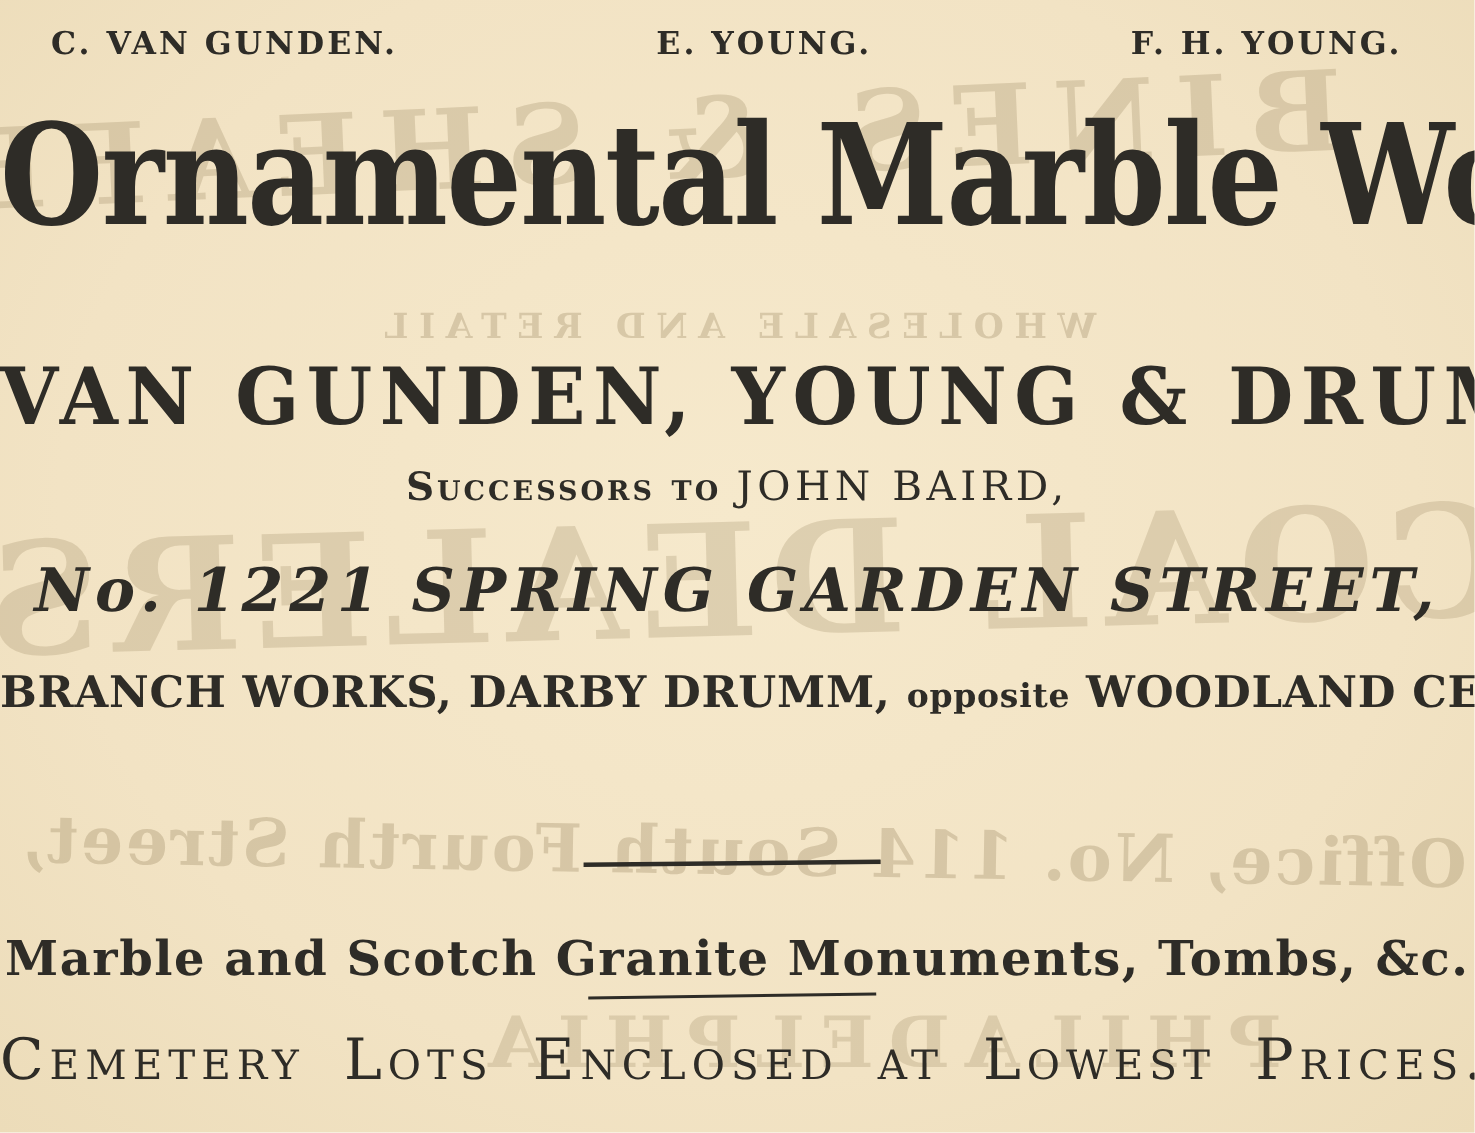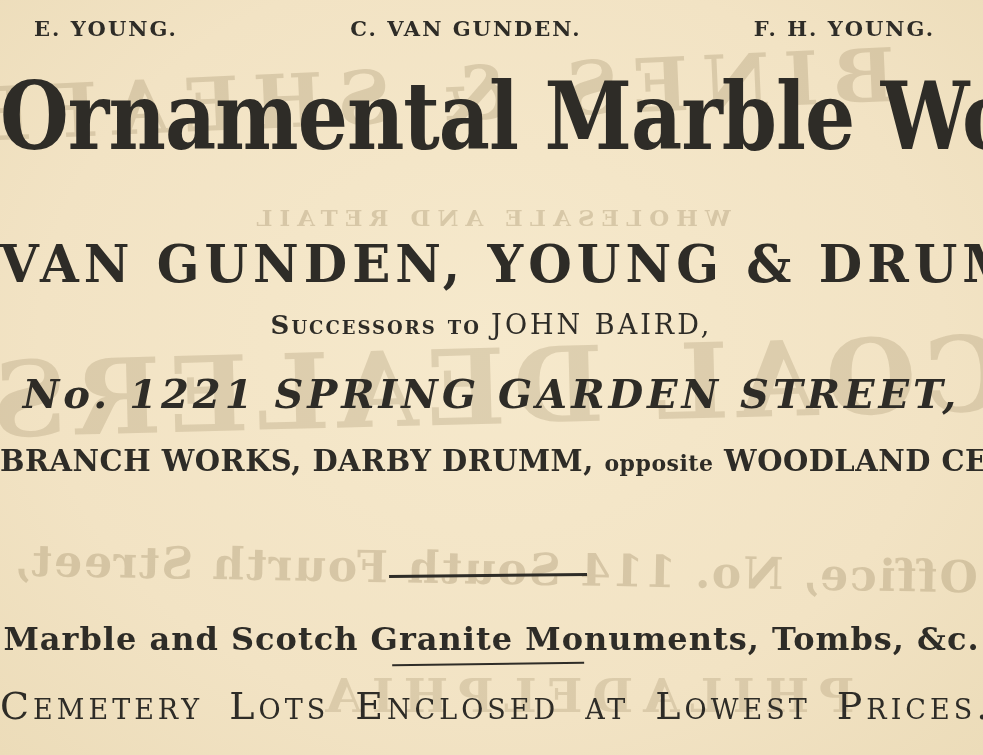--- a/index.html
+++ b/index.html
@@ -96,22 +96,22 @@
 
 <div class="page">
 
   <div class="bleed bleed-top">BINES &amp; SHEAFF</div>
   <div class="bleed bleed-wholesale">WHOLESALE AND RETAIL</div>
   <div class="bleed bleed-coal">COAL DEALERS.</div>
   <div class="bleed bleed-office">Office, No. 114 South Fourth Street,</div>
   <div class="bleed bleed-phila">PHILADELPHIA</div>
 
   <div class="names-row">
+    <span>C. VAN GUNDEN.</span>
     <span>E. YOUNG.</span>
-    <span>C. VAN GUNDEN.</span>
     <span>F. H. YOUNG.</span>
   </div>
 
   <h1 class="center-block title">Ornamental Marble Works,</h1>
 
   <div class="center-block firm-name">VAN GUNDEN, YOUNG &amp; DRUMM,</div>
 
   <div class="center-block successors">
     <span class="lead">Successors to</span>
     <span class="baird">JOHN BAIRD,</span>

